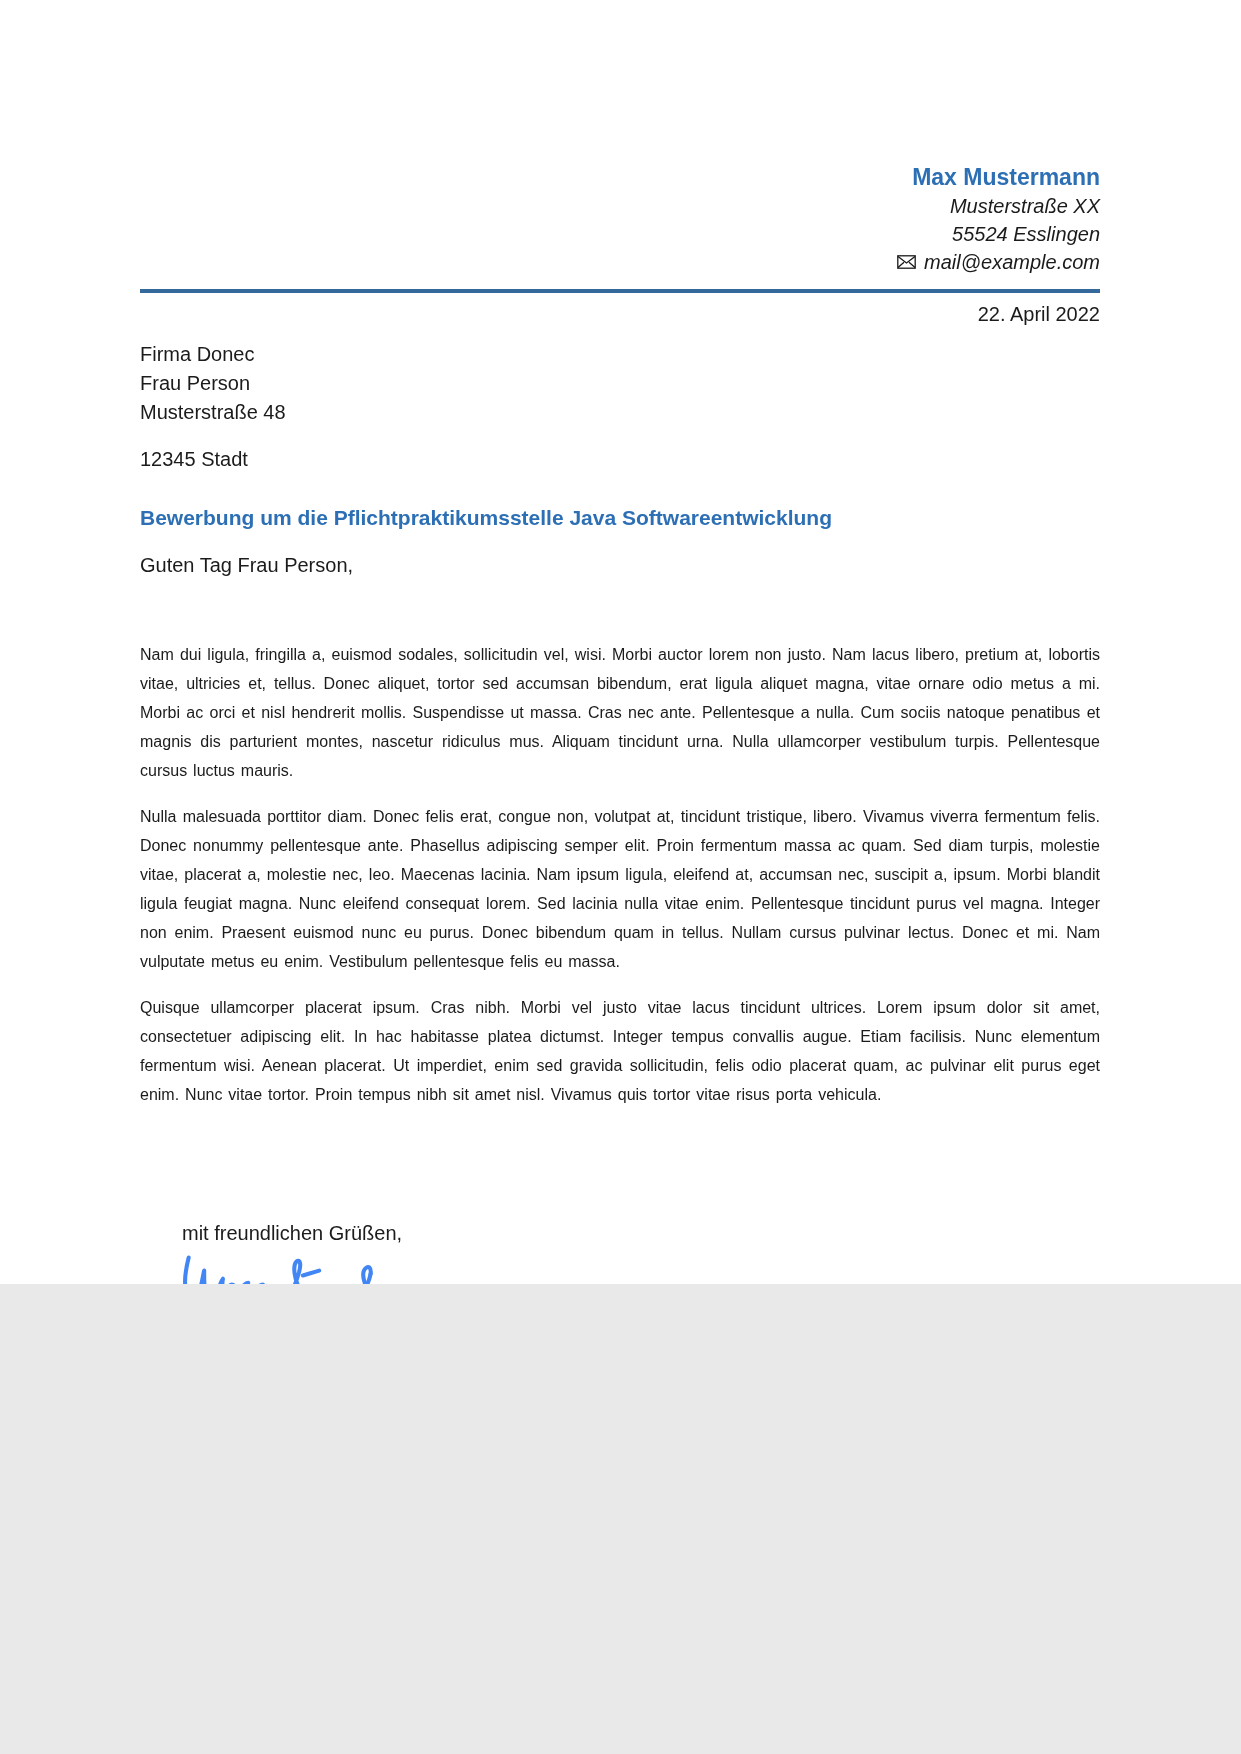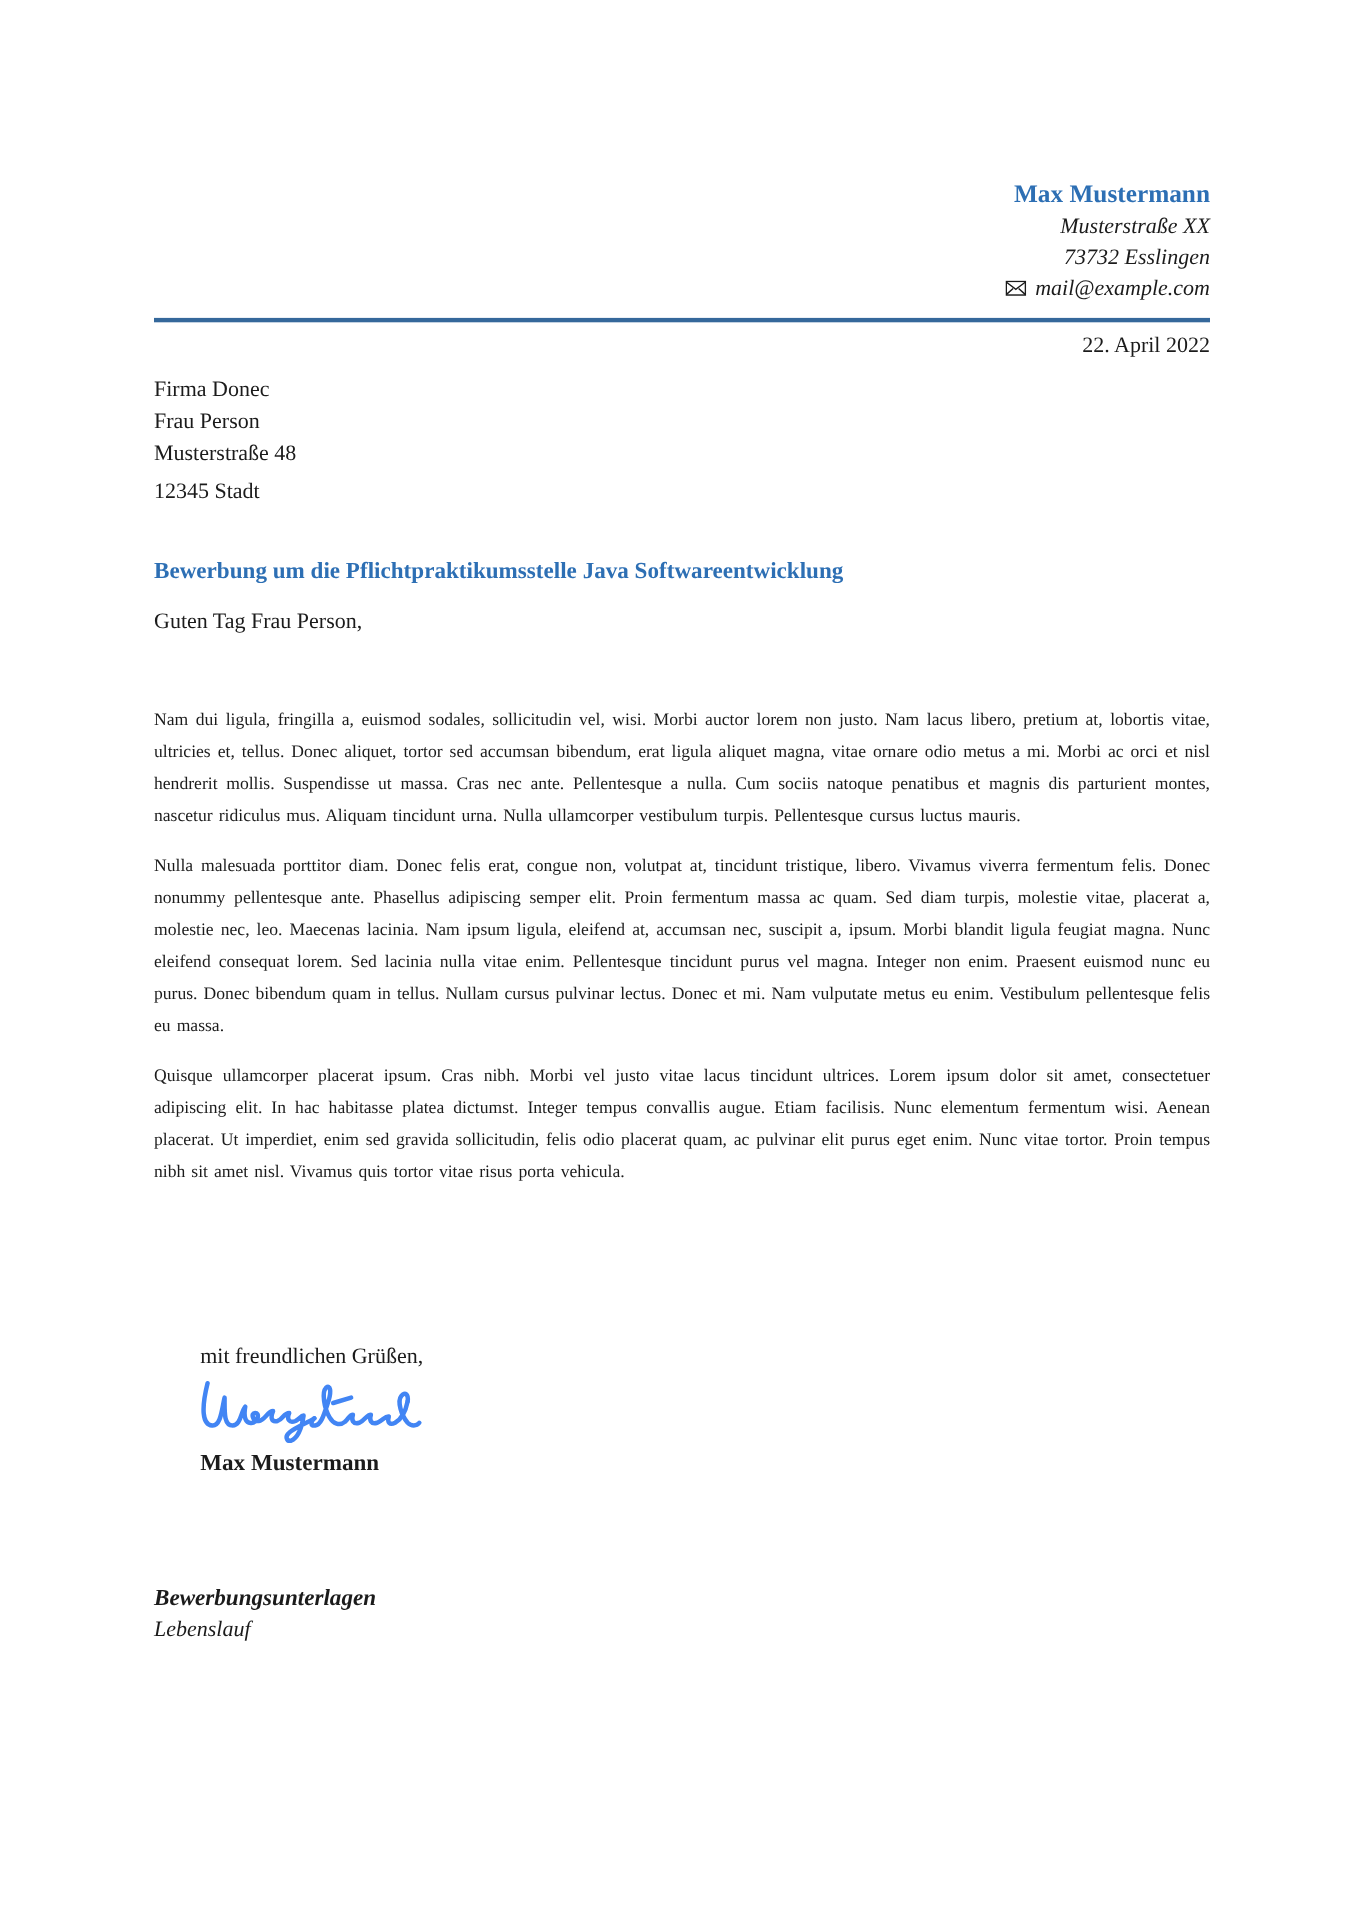--- a/index.html
+++ b/index.html
@@ -1,39 +1,39 @@
 <!DOCTYPE html>
 <html lang="de"><head>
 <meta charset="utf-8">
 <style>
   html,body{margin:0;padding:0;background:#e9e9e9;}
   .page{
     position:relative;
-    width:1241px;height:1754px;
+    width:1241px;height:1284px;
     margin:0 auto;
     background:#ffffff;
-    font-family:Liberation Serif, serif;
+    font-family:Liberation Sans, sans-serif;
     color:#1b1b1b;
     overflow:hidden;
   }
   .abs{position:absolute;left:140px;right:141px;}
 
   
   .sender{top:162px;text-align:right;line-height:28px;font-size:20px;}
   .sender .name{color:var(--accent);font-weight:bold;font-size:23px;line-height:30px;}
   .sender .addr{font-style:italic;}
   .email-row{display:inline-flex;align-items:center;gap:8px;font-style:italic;}
   .email-row svg{flex:0 0 auto;}
 
   .rule{top:289px;height:4px;background:var(--rule);}
 
   .date-line{top:303px;text-align:right;font-size:20px;}
 
   .recipient{top:340px;font-size:20px;line-height:29px;}
-  .recipient .city{margin-top:6px;}
+  .recipient .city{margin-top:18px;}
 
   .subject{top:506px;color:var(--accent);font-weight:bold;font-size:21px;}
 
   .salutation{top:554px;font-size:20px;}
 
   .body-text{top:640px;font-size:16px;line-height:29px;text-align:justify;}
   .body-text p{margin:0 0 17px 0;word-spacing:1.5px;}
 
   .closing{top:1222px;font-size:20px;margin-left:42px;}
   .signature{margin:6px 0 2px -2px;display:block;}
@@ -44,21 +44,21 @@
   .enclosures .item{font-style:italic;}
 </style>
 </head>
 <body>
 
 <div class="page" style="--accent: #2D6FB4; --rule: #35689B; background: rgb(255, 255, 255); color: rgb(27, 27, 27);">
 
   <div class="abs sender">
     <div class="name">Max Mustermann</div>
     <div class="addr">Musterstraße XX</div>
-    <div class="addr">73732 Esslingen</div>
+    <div class="addr">55524 Esslingen</div>
     <div>
       <span class="email-row">
         <svg width="19" height="14" viewBox="0 0 19 14" fill="none" stroke="#1b1b1b" stroke-width="1.3">
           <rect x="0.8" y="0.8" width="17.4" height="12.4"></rect>
           <path d="M1 1.6 L9.5 8 L18 1.6"></path>
           <path d="M1 12.6 L7 7.2 M18 12.6 L12 7.2"></path>
         </svg>
         <span>mail@example.com</span>
       </span>
     </div>

